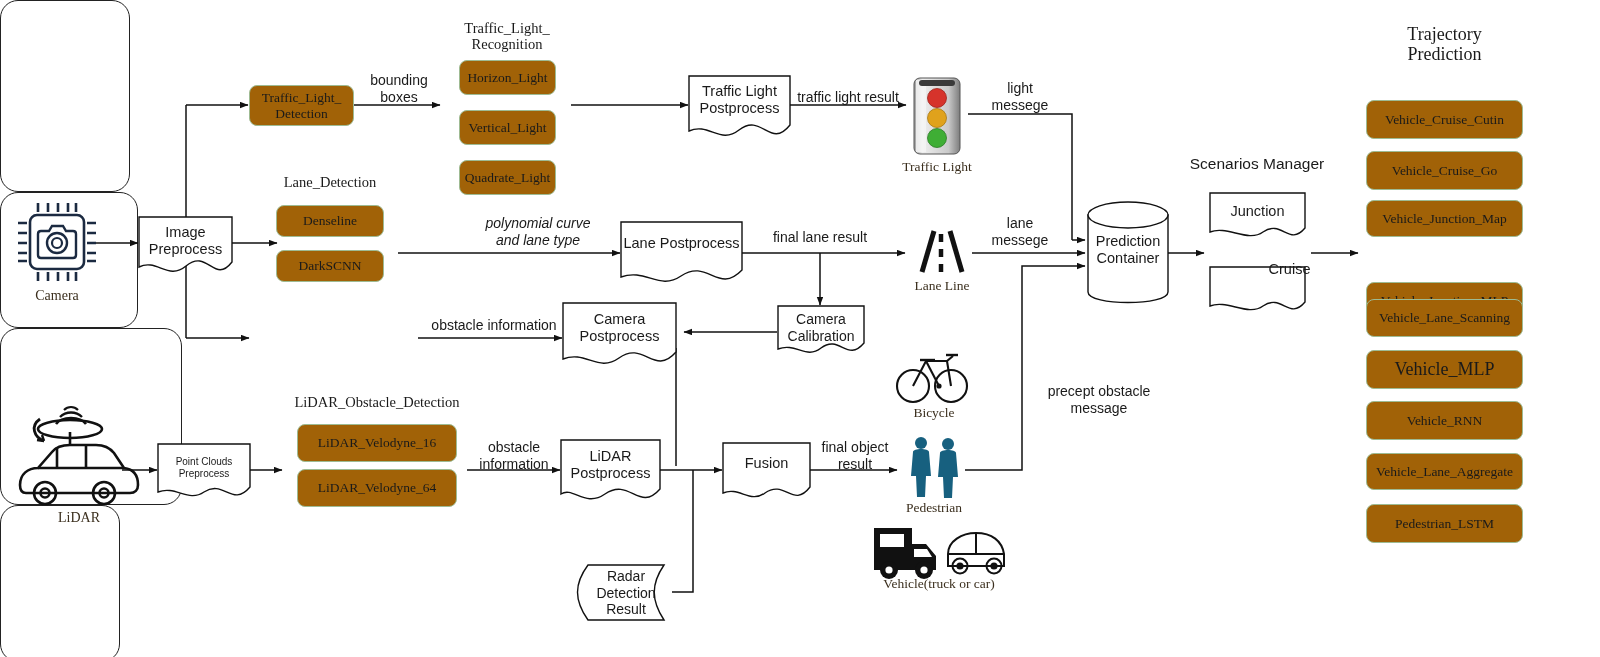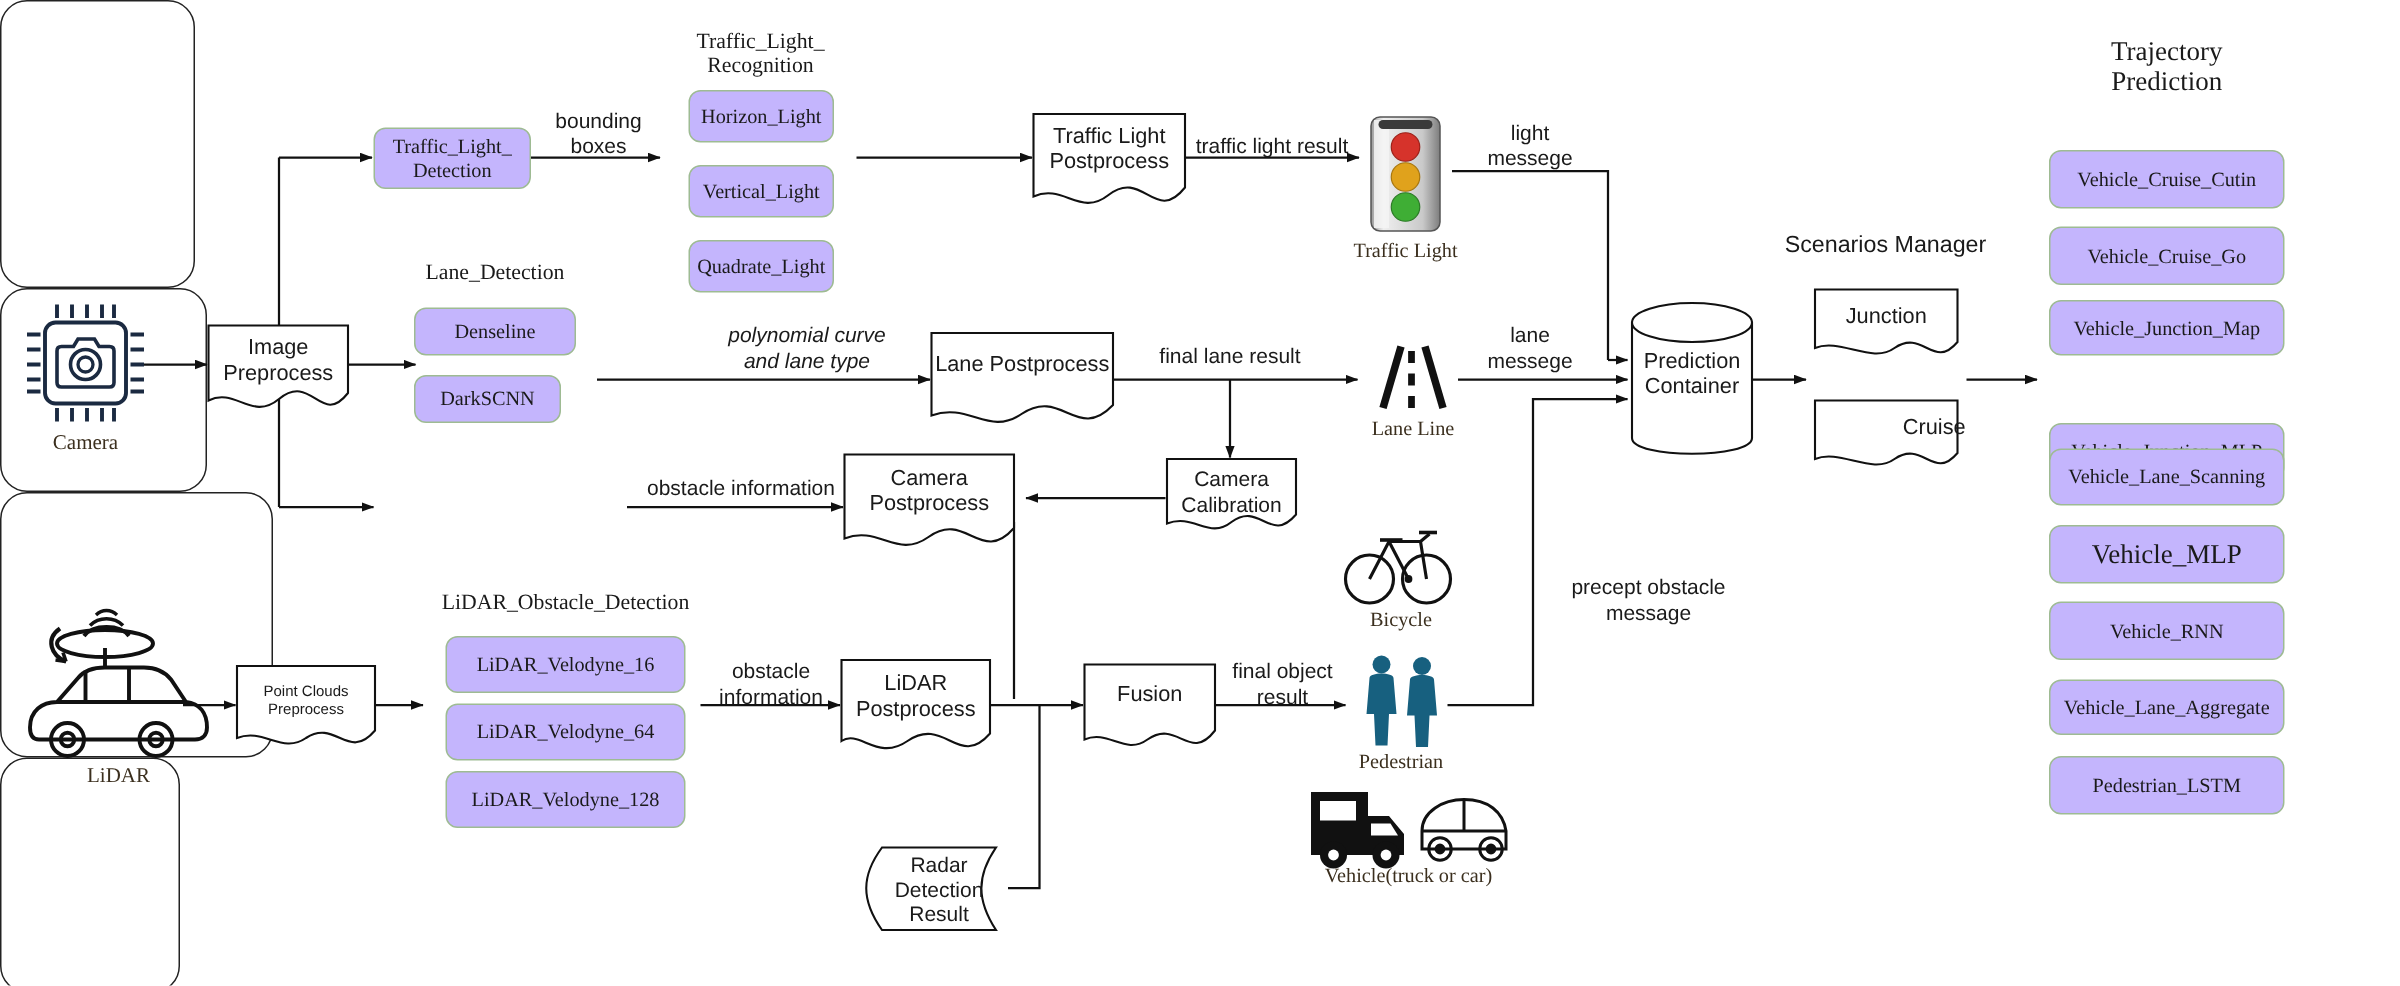--- a/index.html
+++ b/index.html
@@ -5,21 +5,21 @@
 <style>
   html,body{margin:0;padding:0;background:#ffffff;}
   body{width:1600px;height:657px;position:relative;overflow:hidden;
        font-family:"Liberation Sans", sans-serif;color:#1a1a1a;}
   #canvas{position:absolute;left:0;top:0;width:1600px;height:657px;}
   svg.layer{position:absolute;left:0;top:0;width:1600px;height:657px;overflow:visible;}
   svg.layer.under{z-index:1;}
   .node{position:absolute;z-index:3;box-sizing:border-box;display:flex;
         align-items:center;justify-content:center;text-align:center;}
   
-  .green{background:#c4b5fd;border:1px solid #9ebb93;border-radius:8px;
+  .green{background:#a16207;border:1px solid #9ebb93;border-radius:8px;
          font-family:"Liberation Serif", serif;color:#1a1a1a;line-height:1.15;}
   
   .group{background:transparent;border:1.4px solid #222;border-radius:18px;z-index:2;}
   .group-title{position:absolute;z-index:3;text-align:center;
         font-family:"Liberation Serif", serif;color:#1a1a1a;line-height:1.12;}
   
   .doclabel{position:absolute;z-index:4;text-align:center;line-height:1.18;
         font-family:"Liberation Sans", sans-serif;color:#1a1a1a;
         display:flex;align-items:center;justify-content:center;}
   .edgelabel{position:absolute;z-index:4;text-align:center;line-height:1.2;
@@ -257,33 +257,30 @@
   <div class="node green" style="left:459px;top:110px;width:97px;height:35px;font-size:13.5px;">
     <span>Vertical_Light</span>
   </div>
   <div class="node green" style="left:459px;top:160px;width:97px;height:35px;font-size:13.5px;">
     <span>Quadrate_Light</span>
   </div>
 
   <div class="node green" style="left:276px;top:205px;width:108px;height:32px;font-size:13.5px;">
     <span>Denseline</span>
   </div>
-  <div class="node green" style="left:276px;top:250px;width:98px;height:32px;font-size:13.5px;">
+  <div class="node green" style="left:276px;top:250px;width:108px;height:32px;font-size:13.5px;">
     <span>DarkSCNN</span>
   </div>
 
 
   <div class="node green" style="left:297px;top:424px;width:160px;height:38px;font-size:13.5px;">
     <span>LiDAR_Velodyne_16</span>
   </div>
   <div class="node green" style="left:297px;top:469px;width:160px;height:38px;font-size:13.5px;">
     <span>LiDAR_Velodyne_64</span>
-  </div>
-  <div class="node green" style="left:297px;top:514px;width:160px;height:38px;font-size:13.5px;">
-    <span>LiDAR_Velodyne_128</span>
   </div>
 
   <div class="node green" style="left:1366px;top:100px;width:157px;height:39px;font-size:13.5px;">
     <span>Vehicle_Cruise_Cutin</span>
   </div>
   <div class="node green" style="left:1366px;top:151px;width:157px;height:39px;font-size:13.5px;">
     <span>Vehicle_Cruise_Go</span>
   </div>
   <div class="node green" style="left:1366px;top:200px;width:157px;height:37px;font-size:13.5px;">
     <span>Vehicle_Junction_Map</span>
@@ -368,21 +365,21 @@
   <div class="doclabel" style="left:1088px;top:228px;width:80px;height:44px;font-size:14.5px;">
     <span>
       <span>Prediction</span><br>
       <span>Container</span>
     </span>
   </div>
 
   <div class="doclabel" style="left:1210px;top:198px;width:95px;height:28px;font-size:14.5px;">
     <span>Junction</span>
   </div>
-  <div class="doclabel" style="left:1210px;top:272px;width:95px;height:28px;font-size:14.5px;padding-left:32px;">
+  <div class="doclabel" style="left:1210px;top:256px;width:95px;height:28px;font-size:14.5px;padding-left:32px;">
     <span>Cruise</span>
   </div>
 
   <div class="edgelabel" style="left:357px;top:72px;width:84px;font-size:14px;">
     <span>bounding</span><br>
     <span>boxes</span>
   </div>
 
   <div class="edgelabel" style="left:789px;top:89px;width:118px;font-size:14px;">
     <span>traffic light result</span>

